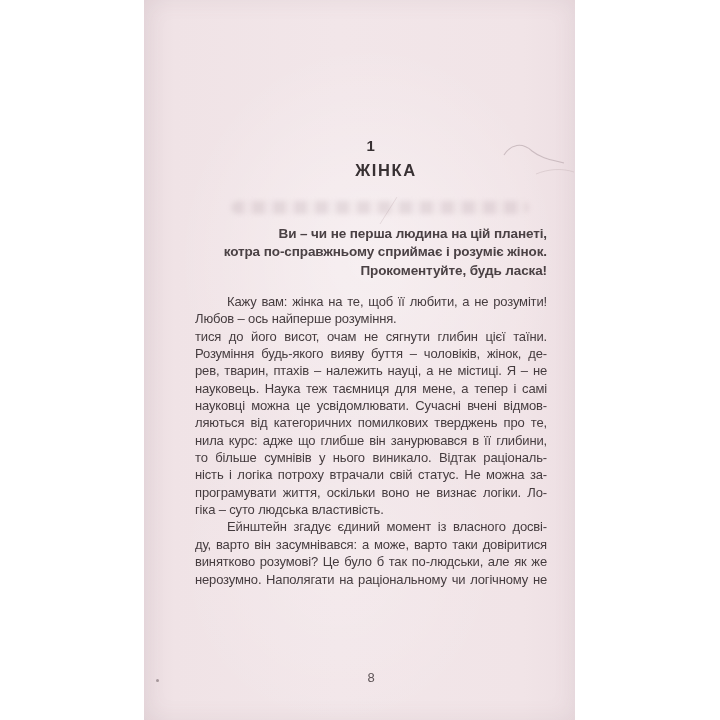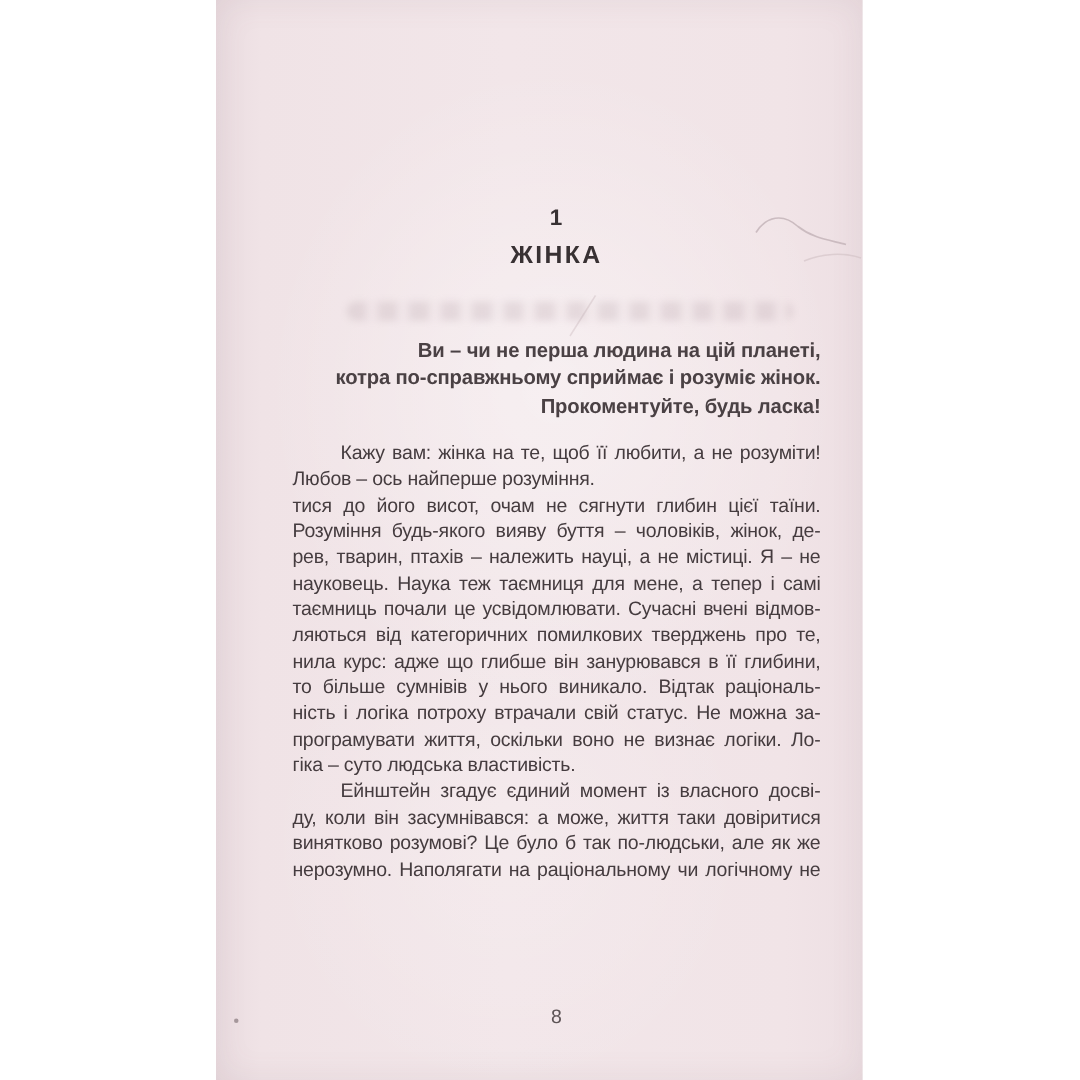--- a/index.html
+++ b/index.html
@@ -62,21 +62,21 @@
     top: 137px; left: 0; width: 100%;
     text-align: center;
     font-size: 15px;
     font-weight: 700;
     letter-spacing: 0.5px;
     color: #383133;
   }
 
   .chapter-title {
     position: absolute;
-    top: 161px; left: 0; width: 100%;
+    top: 161px; left: 15px; width: 100%;
     text-align: center;
     font-size: 16.5px;
     font-weight: 700;
     letter-spacing: 1.6px;
     color: #383133;
   }
 
   .epigraph {
     position: absolute;
     top: 225px; left: 0; width: 100%;
@@ -139,29 +139,29 @@
           <div>Прокоментуйте, будь ласка!</div>
         </div>
 
       <div class="body-text">
           <div class="line first">Кажу вам: жінка на те, щоб її любити, а не розуміти!</div>
           <div class="line last">Любов – ось найперше розуміння.</div>
           <div class="line">тися до його висот, очам не сягнути глибин цієї таїни.</div>
           <div class="line">Розуміння будь-якого вияву буття – чоловіків, жінок, де-</div>
           <div class="line">рев, тварин, птахів – належить науці, а не містиці. Я – не</div>
           <div class="line">науковець. Наука теж таємниця для мене, а тепер і самі</div>
-          <div class="line">таємниць почали це усвідомлювати. Сучасні вчені відмов-</div>
+          <div class="line">науковці можна це усвідомлювати. Сучасні вчені відмов-</div>
           <div class="line">ляються від категоричних помилкових тверджень про те,</div>
           <div class="line">нила курс: адже що глибше він занурювався в її глибини,</div>
           <div class="line">то більше сумнівів у нього виникало. Відтак раціональ-</div>
           <div class="line">ність і логіка потроху втрачали свій статус. Не можна за-</div>
           <div class="line">програмувати життя, оскільки воно не визнає логіки. Ло-</div>
           <div class="line last">гіка – суто людська властивість.</div>
           <div class="line first">Ейнштейн згадує єдиний момент із власного досві-</div>
-          <div class="line">ду, коли він засумнівався: а може, життя таки довіритися</div>
+          <div class="line">ду, варто він засумнівався: а може, варто таки довіритися</div>
           <div class="line">винятково розумові? Це було б так по-людськи, але як же</div>
           <div class="line">нерозумно. Наполягати на раціональному чи логічному не</div>
         </div>
 
       <div class="page-number">8</div>
     </div>
   </div>
 </div>
 
 </body></html>

